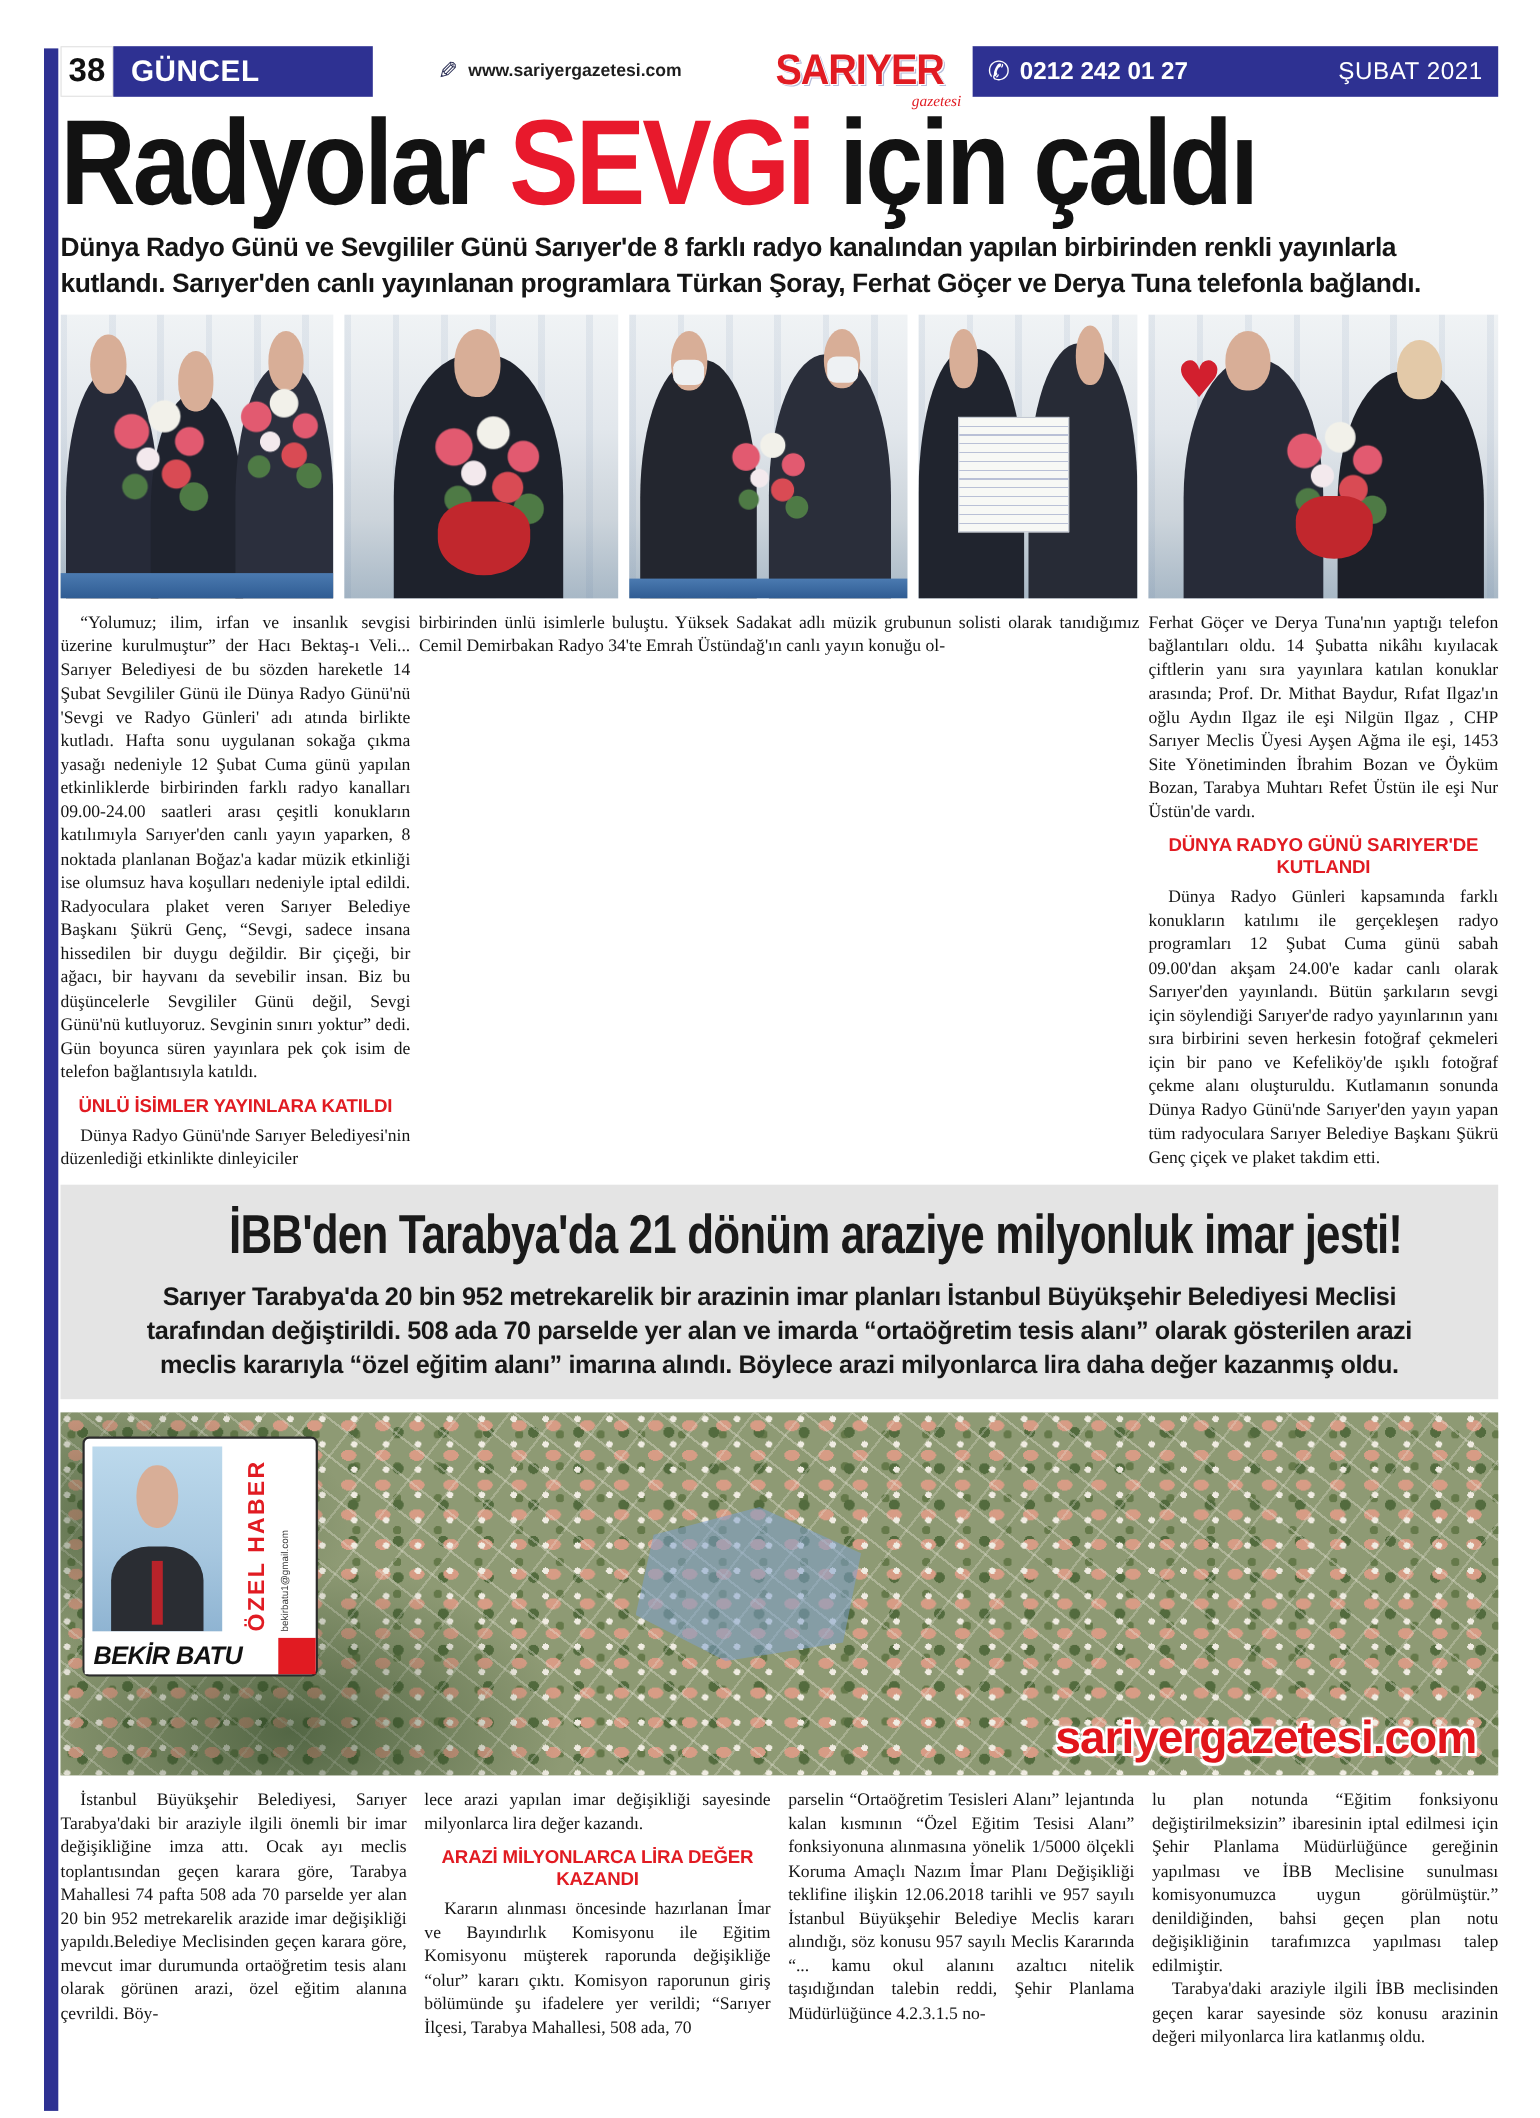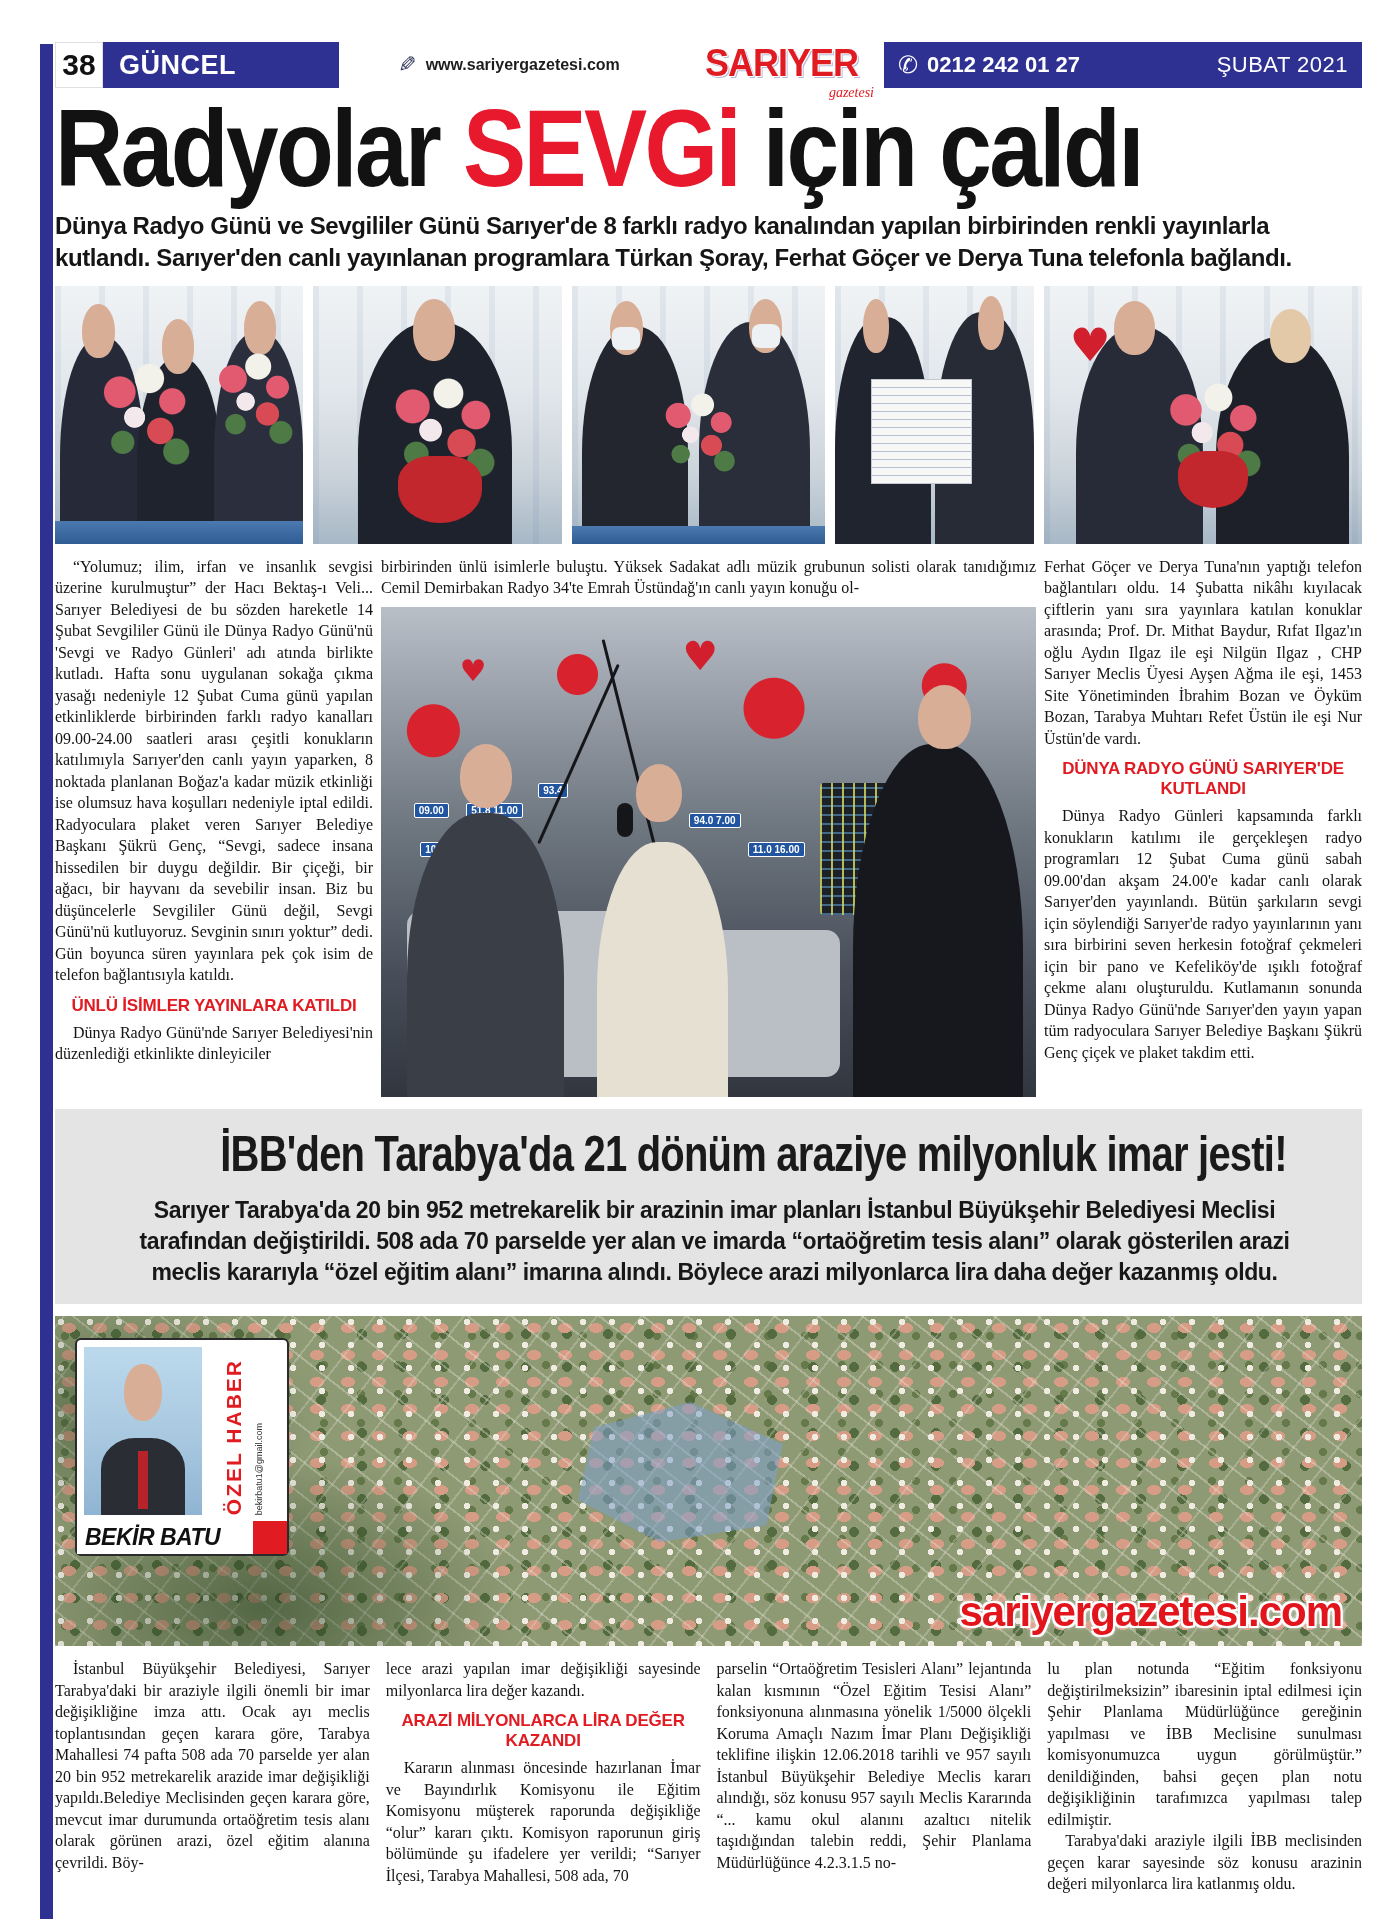--- a/index.html
+++ b/index.html
@@ -57,21 +57,21 @@
       radial-gradient(circle at 82% 82%,#4e7a45 0 10%,transparent 11%);}
   .wrap{background:#c1272d;border-radius:40% 40% 52% 52%;}
   .cert{background:#f7f8f5;border:1px solid #c3c8d2;
       background-image:repeating-linear-gradient(0deg,transparent 0 7px,#b9c0d6 7px 8px);}
   .tableband{background:linear-gradient(180deg,#4b7ab0,#2f5c93);bottom:0;left:0;right:0;}
   .heart{position:absolute;color:#d21f2e;font-family:"DejaVu Sans",sans-serif;line-height:1;}
 
   
   .a1body{display:flex;gap:8px;margin-top:12px;}
   .col{flex:1 1 0;min-width:0;}
-  .coldouble{flex:2.06 1 0;min-width:0;display:flex;flex-direction:column;}
+  .coldouble{flex:2.06 1 0;min-width:0;display:flex;flex-direction:row;}
   .duo{display:flex;gap:16px;}
   .duo .half{flex:1 1 0;}
   .bp{margin:0;font-size:16px;line-height:21.5px;text-align:justify;}
   .ind{text-indent:18px;}
   .redhead{margin:10px 0 6px 0;text-align:center;color:#e11b22;
       font-family:"Liberation Sans",sans-serif;font-weight:bold;font-size:17px;
       letter-spacing:-.2px;}
 
   
   .studio{position:relative;margin-top:8px;height:490px;overflow:hidden;
@@ -88,21 +88,21 @@
   .mixer{background:#1d2026;border-radius:4px;
       background-image:
         repeating-linear-gradient(90deg,rgba(205,215,95,.85) 0 2px,transparent 2px 11px),
         repeating-linear-gradient(0deg,rgba(95,165,225,.55) 0 2px,transparent 2px 9px);}
   .micarm{background:#15161a;border-radius:2px;}
   .chip{position:absolute;font-family:"Liberation Sans",sans-serif;font-weight:bold;
       font-size:10px;color:#fff;background:#2255a0;border:1px solid #fff;
       padding:1px 4px;border-radius:2px;white-space:nowrap;}
 
   
-  .graybox{margin-top:12px;background:#e4e4e4;padding:14px 20px 16px 32px;text-align:center;}
+  .graybox{margin-top:12px;background:#e4e4e4;padding:14px 20px 16px 20px;text-align:center;}
   .headline2{margin:0;font-family:"Liberation Sans",sans-serif;font-weight:bold;
       font-size:50px;letter-spacing:-1px;color:#1a1a1a;line-height:1.25;}
   .standfirst2{margin:10px auto 0 auto;max-width:1220px;font-family:"Liberation Sans",sans-serif;
       font-weight:bold;font-size:23px;line-height:31px;letter-spacing:-.4px;color:#171717;text-align:center;}
 
   
   .aerial{position:relative;margin-top:12px;height:330px;overflow:hidden;background-color:#8e9a74;
       background-image:
         radial-gradient(360px 220px at 16% 88%,rgba(35,60,30,.55),transparent 70%),
         radial-gradient(300px 180px at 4% 30%,rgba(40,66,34,.45),transparent 70%),

